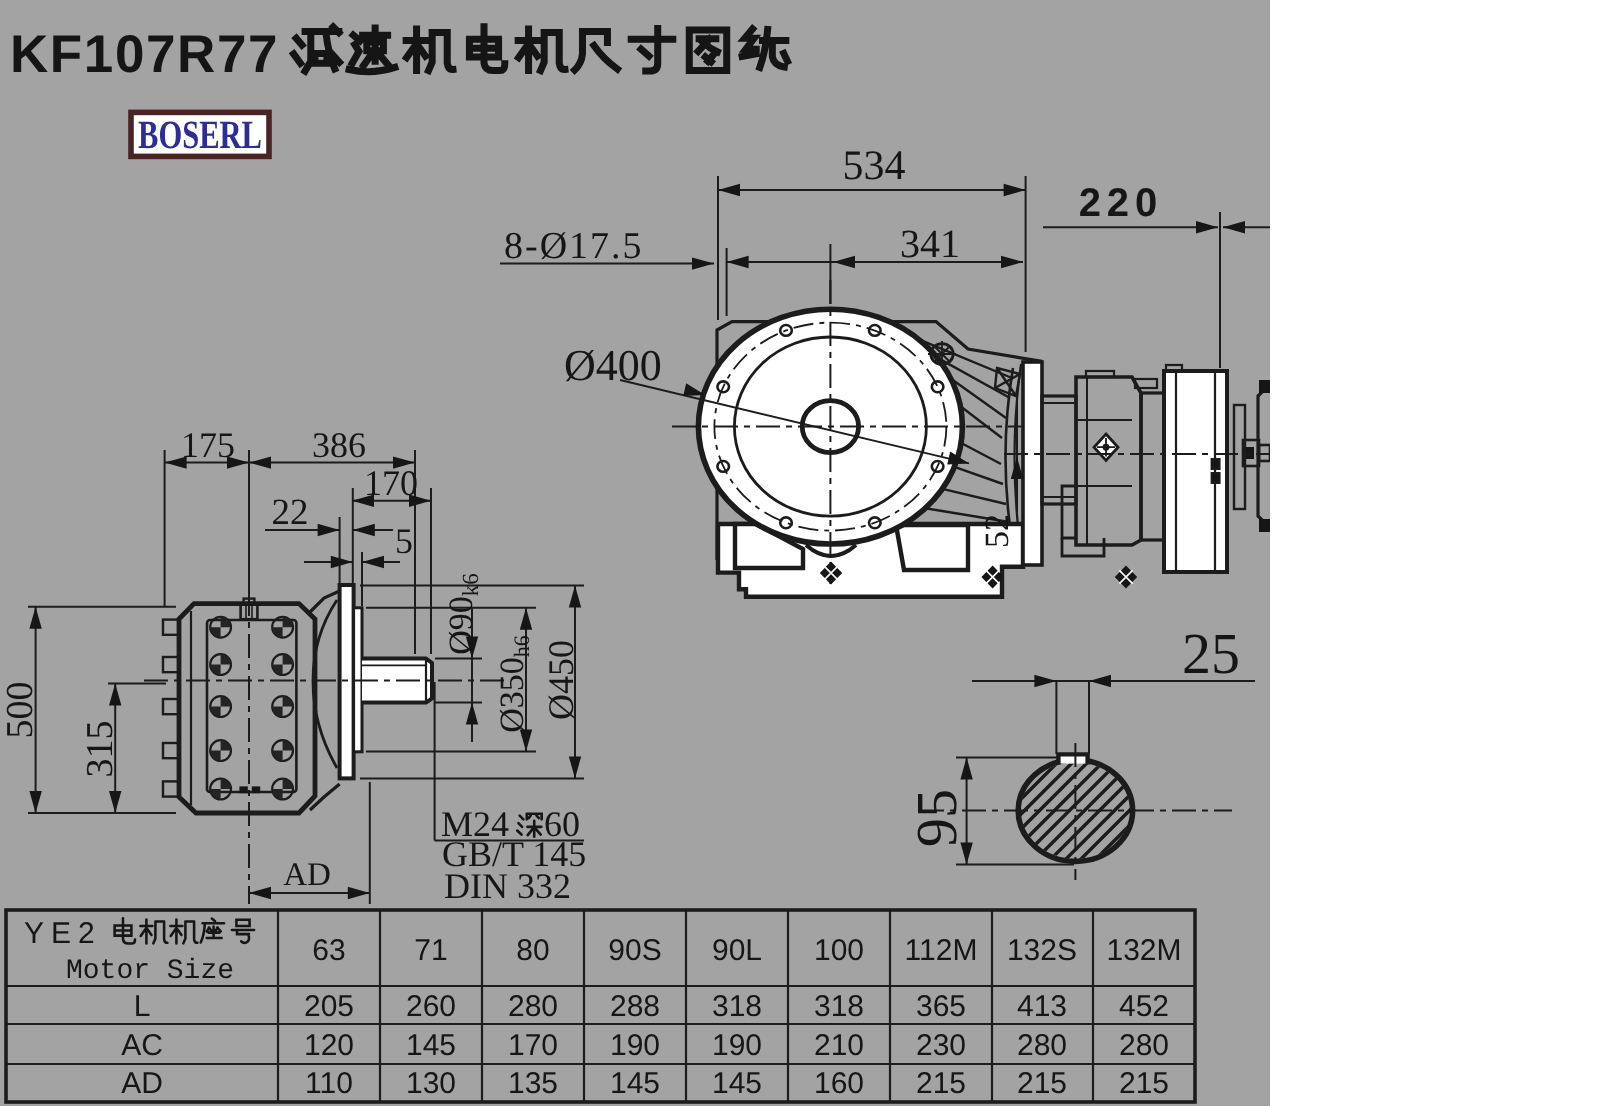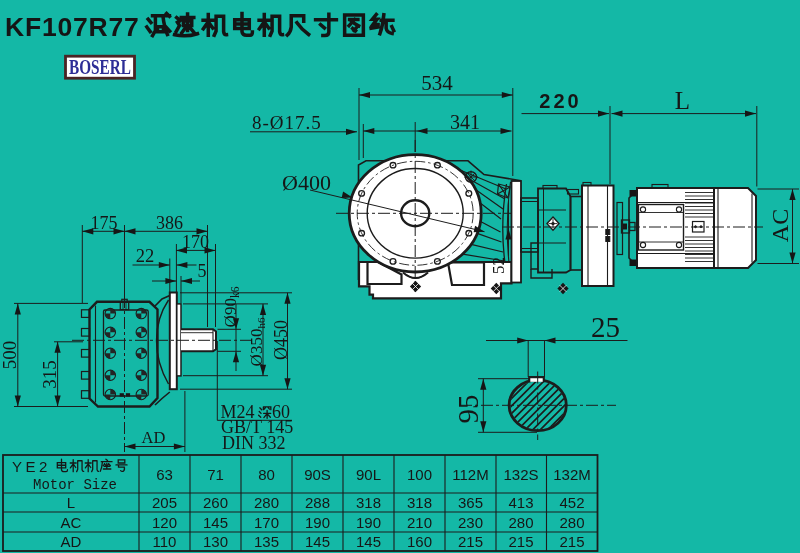--- a/index.html
+++ b/index.html
@@ -1,16 +1,16 @@
 <!DOCTYPE html>
 <html><head>
 <meta charset="utf-8">
 <style>
 html,body{margin:0;padding:0;background:#ffffff;}
-#c{position:relative;width:800px;height:553px;overflow:hidden;background:#14b8a6;font-family:"Liberation Sans",sans-serif;text-align:center;}
+#c{position:relative;width:635px;height:553px;overflow:hidden;background:#a3a3a3;font-family:"Liberation Sans",sans-serif;text-align:center;}
 </style>
 </head>
 <body>
 <div id="c">
 <svg width="800" height="553" viewBox="0 0 800 553">
 <defs>
 
 <g id="jian" fill="none">
           <path d="M12,26 l11,13 M7,56 l13,18 M29,13 h65 M40,13 v57 l-11,19 M48,55 h23 v19 h-23 z M69,15 q5,42 17,70 M76,51 l19,21 M83,4 l11,11"></path>
         </g>

